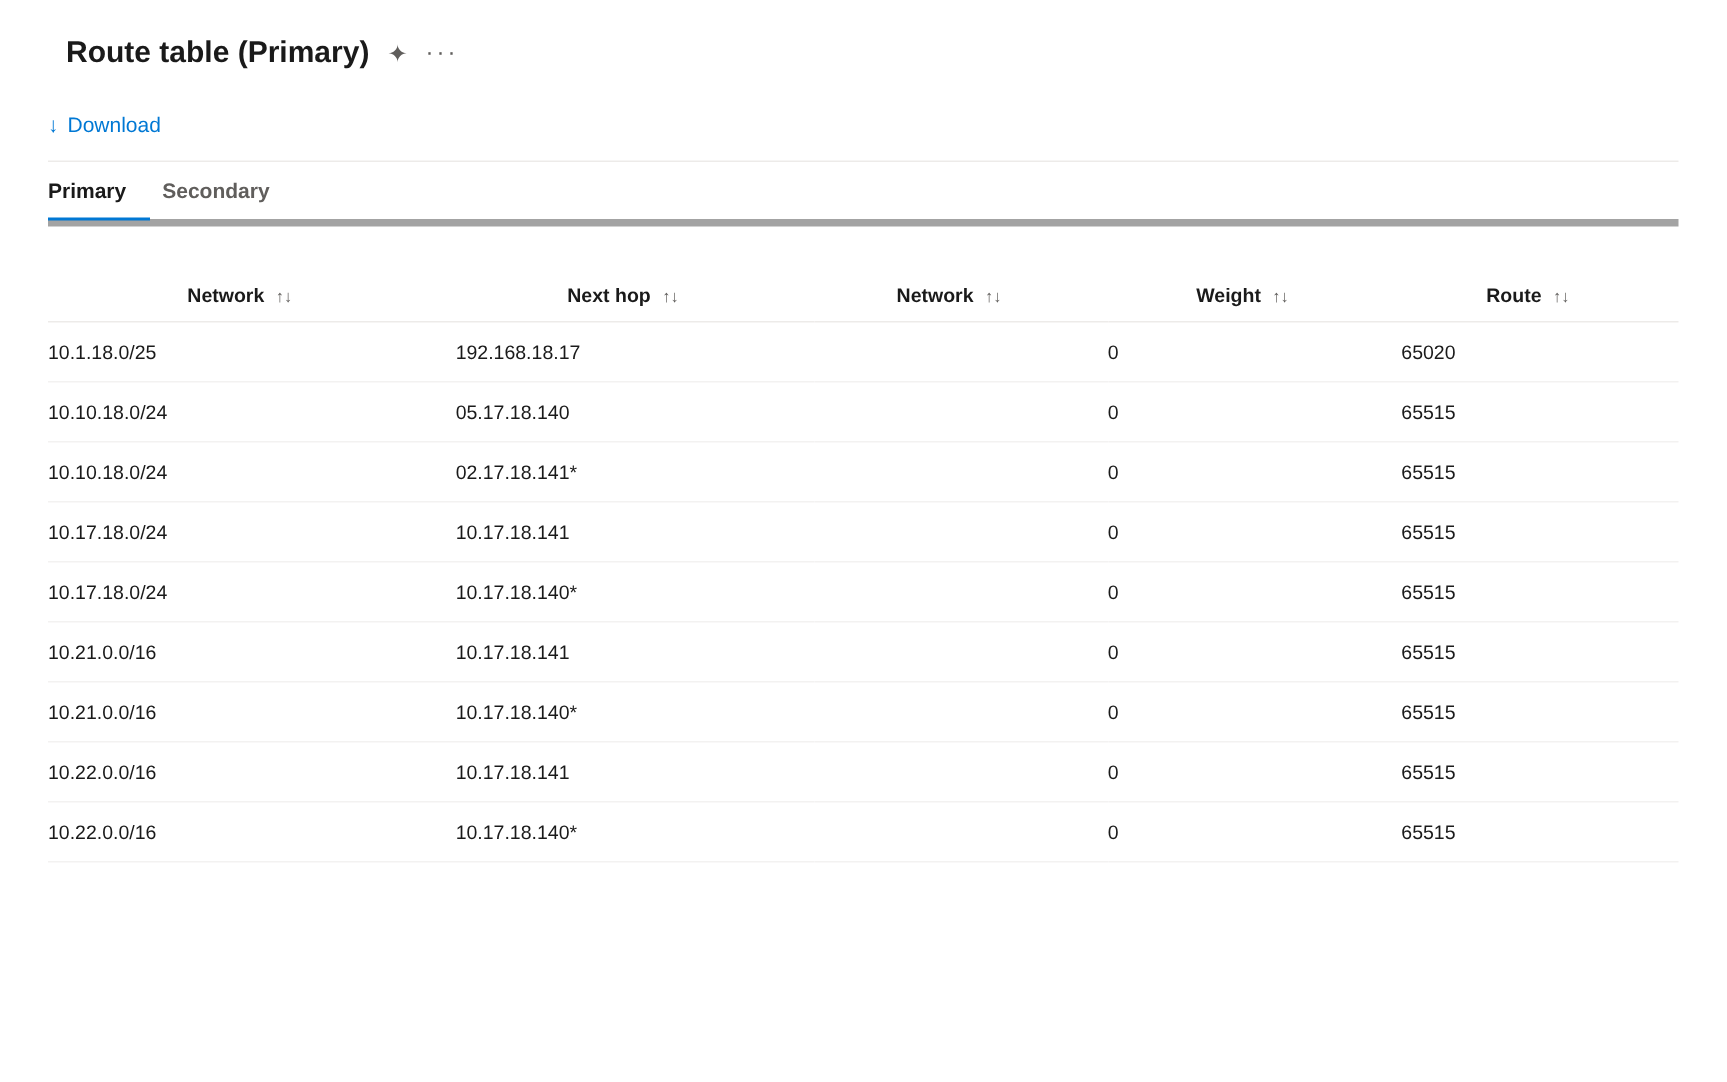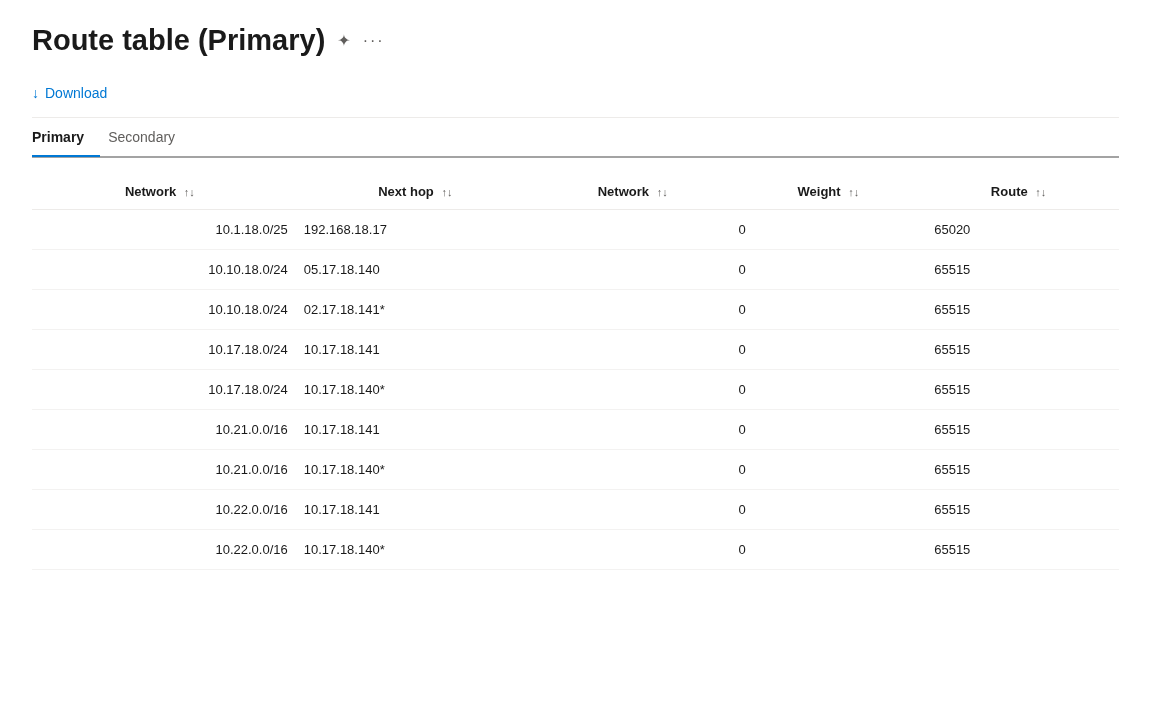--- a/index.html
+++ b/index.html
@@ -17,23 +17,24 @@
     }
 
     .page-header {
       display: flex;
       align-items: center;
       gap: 12px;
       margin-bottom: 24px;
     }
 
     .page-title {
-      font-size: 29px;
+      font-size: 20px;
       font-weight: 600;
       color: #1a1a1a;
+      margin-left: 12px;
     }
 
     .header-icon {
       color: #605e5c;
       font-size: 16px;
       cursor: pointer;
     }
 
     .header-more {
       color: #605e5c;
@@ -63,38 +64,39 @@
       padding: 4px 0;
     }
 
     .download-icon {
       font-size: 14px;
       color: #0078d4;
     }
 
     .tabs {
       display: flex;
-      border-bottom: 2px solid #a3a3a3;
-      margin-bottom: 16px;
+      border-bottom: 5px solid #a3a3a3;
+      margin-bottom: 28px;
     }
 
     .tab {
       padding: 10px 16px 10px 0;
       margin-right: 8px;
       cursor: pointer;
       font-size: 14px;
       color: #605e5c;
       border-bottom: 2px solid transparent;
       position: relative;
       top: 1px;
       background: none;
       border-top: none;
       border-left: none;
       border-right: none;
       font-family: inherit;
+      font-weight: bold;
     }
 
     .tab.active {
       color: #1a1a1a;
       font-weight: 600;
       border-bottom: 2px solid #0078d4;
     }
 
     .data-table {
       width: 100%;
@@ -118,21 +120,21 @@
       border-bottom: 1px solid #f3f2f1;
     }
 
     .sort-icon {
       display: inline-block;
       color: #605e5c;
       font-size: 11px;
       margin-left: 4px;
     }
 
-    .col-network { width: 25%; text-align: right; }
+    .col-network { width: 25%; }
     .col-nexthop { width: 22%; }
     .col-locprf { width: 18%; }
     .col-weight { width: 18%; }
     .col-path { width: 17%; }
   </style>
 </head>
 <body>
 
 <div class="page-header">
   <h1 class="page-title">Route table (Primary)</h1>

